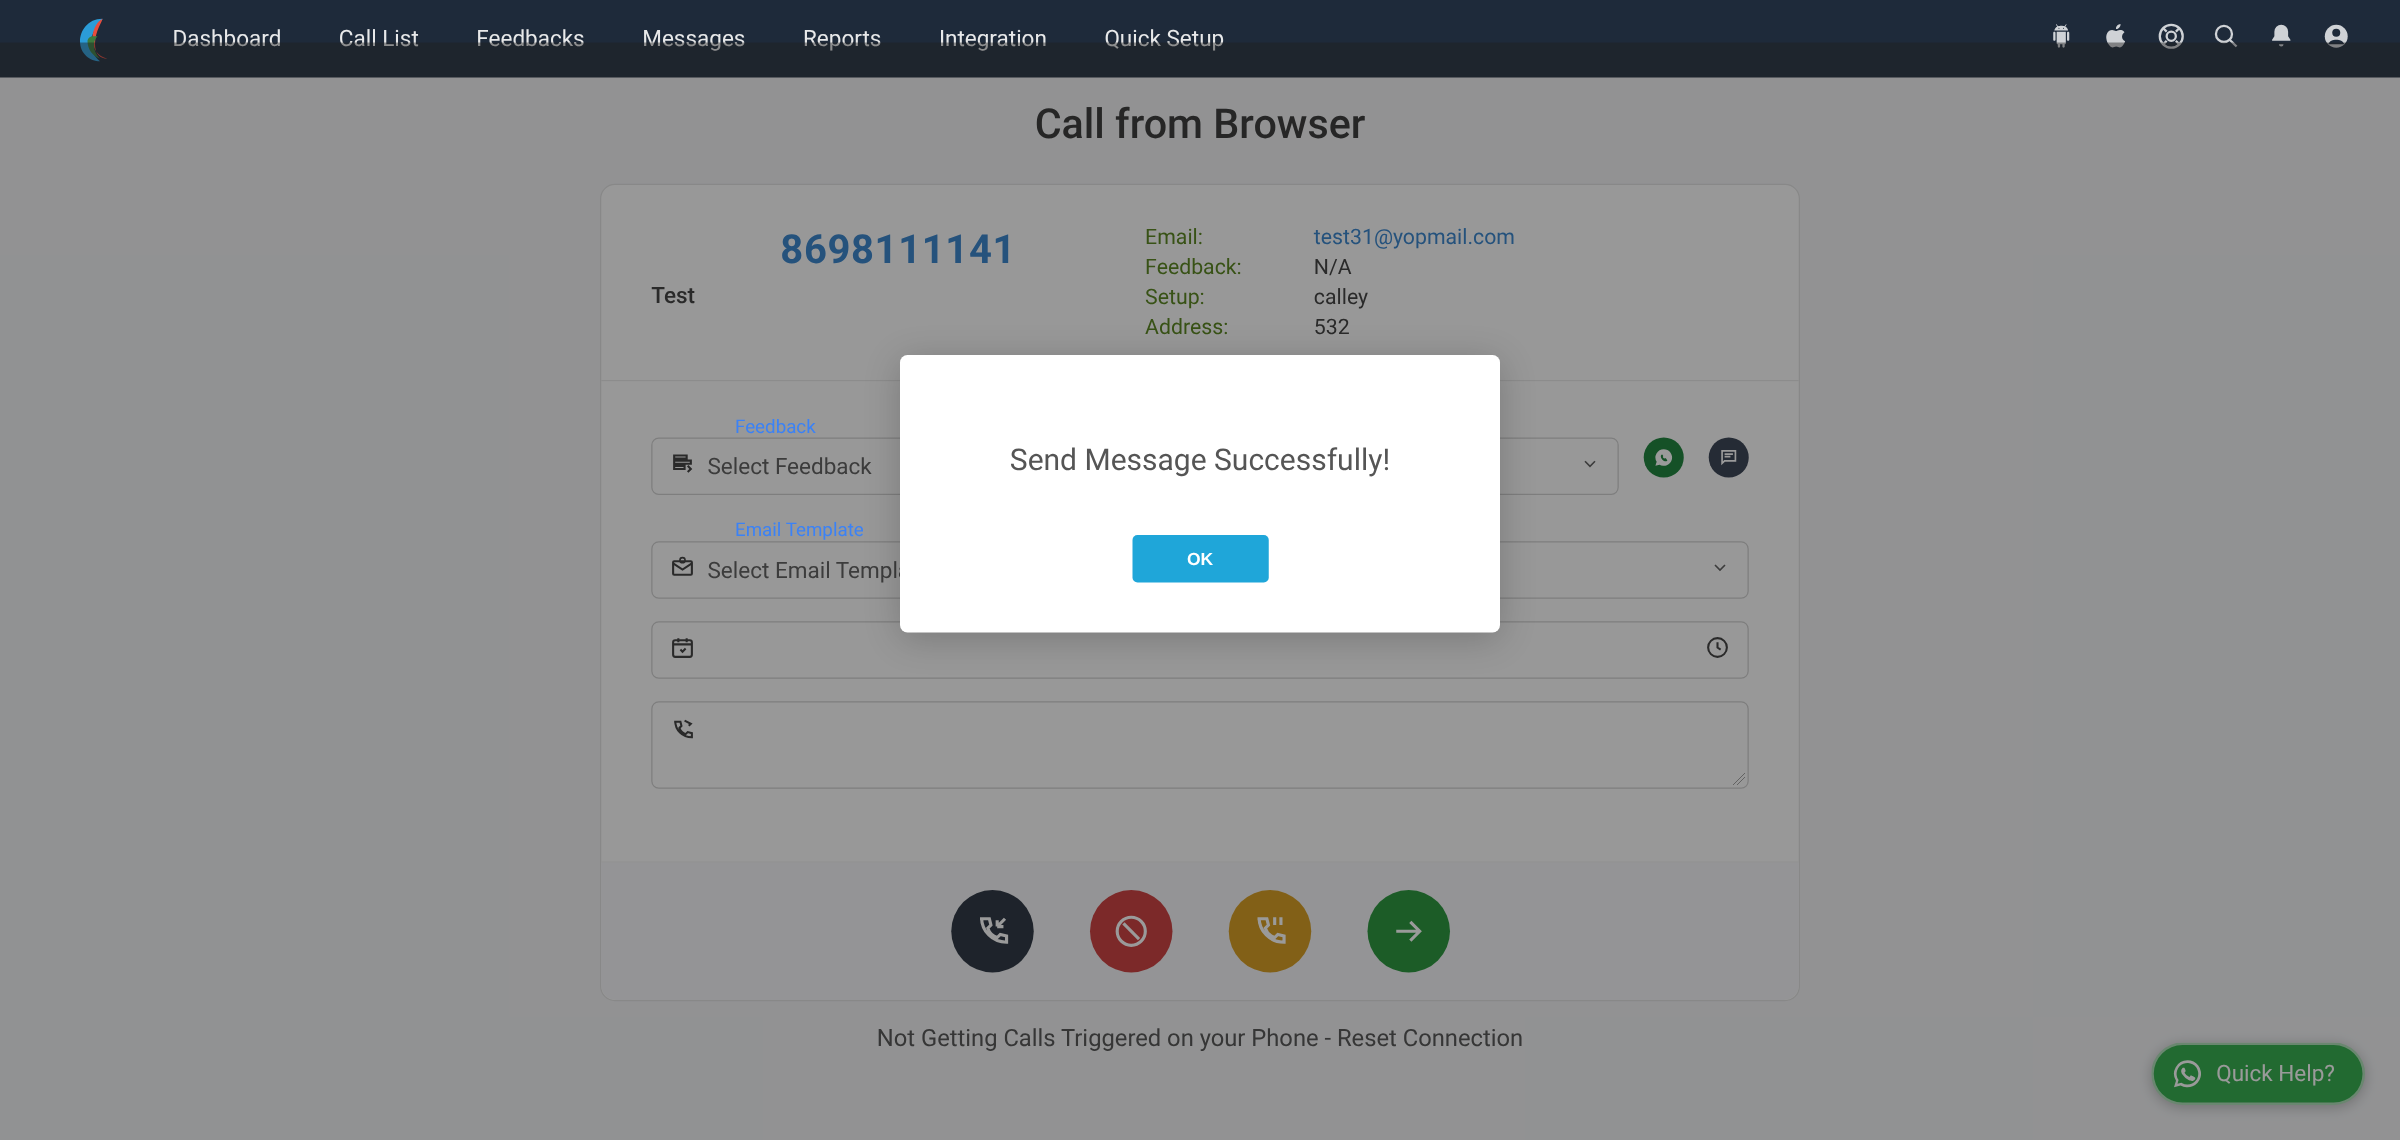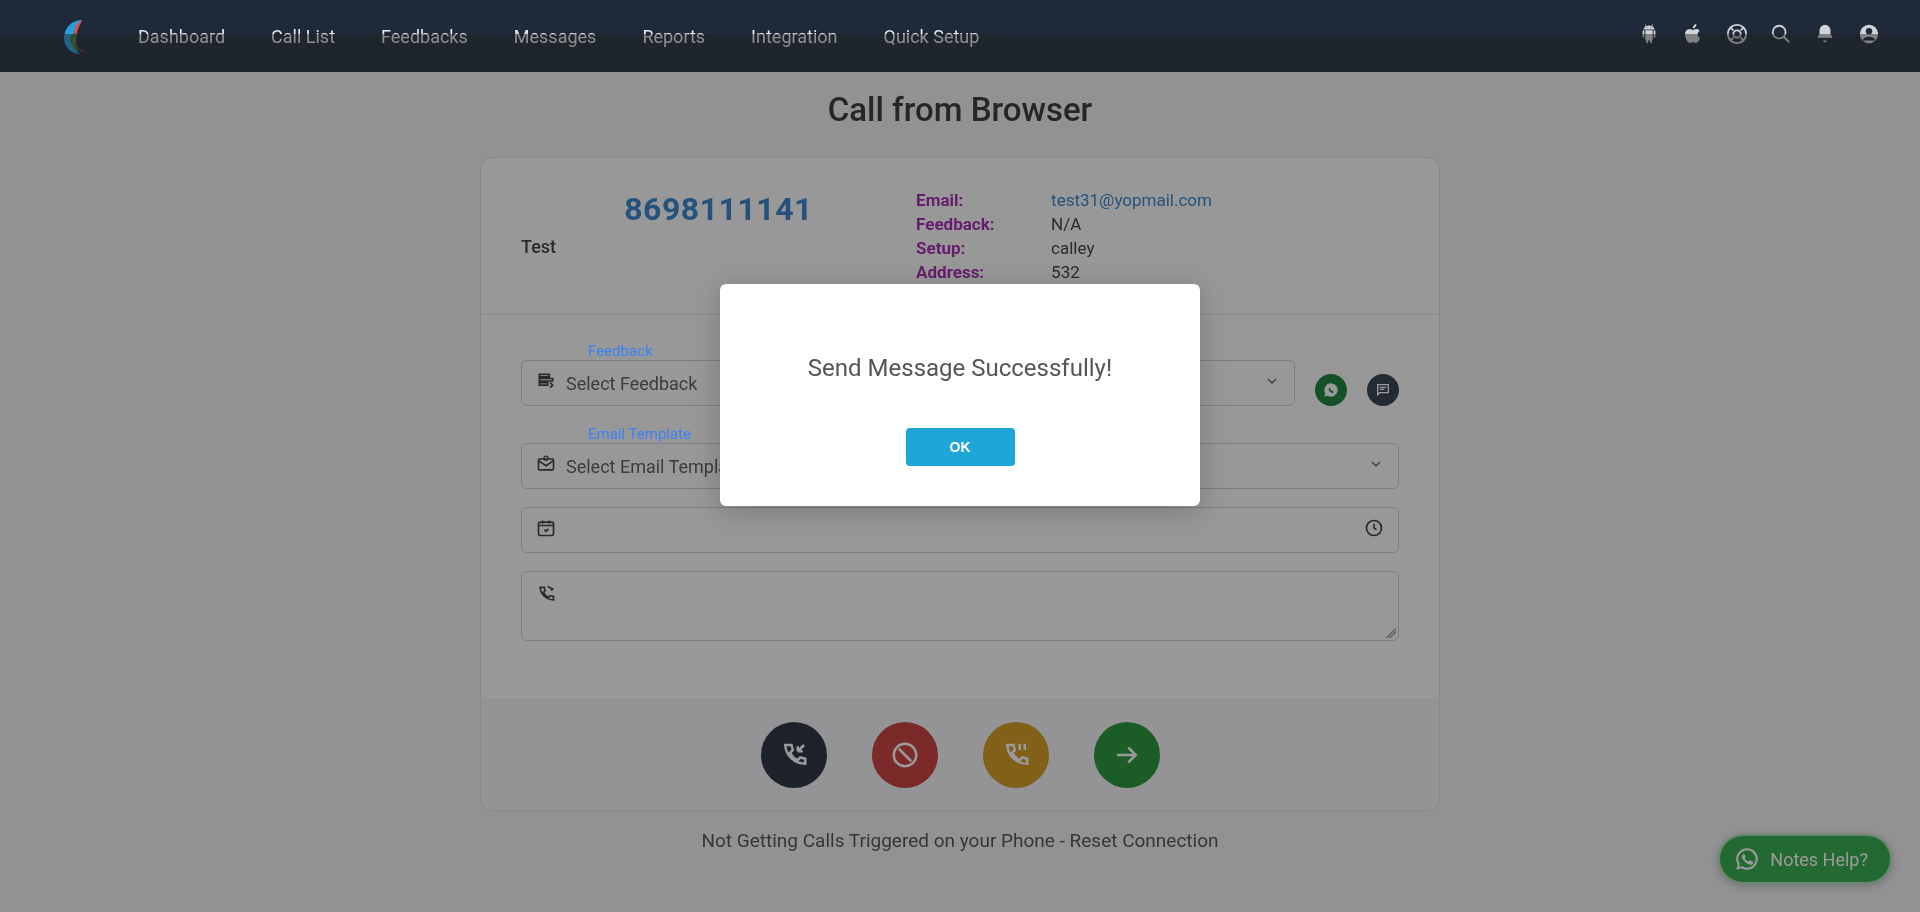--- a/index.html
+++ b/index.html
@@ -1,47 +1,47 @@
 <!DOCTYPE html>
 <html><head>
 <meta charset="utf-8">
 <style>
 * { margin: 0; padding: 0; box-sizing: border-box; }
 body { font-family: -apple-system, BlinkMacSystemFont, "Segoe UI", Roboto, sans-serif; background: #f0f1f3; color: #333; width: 1920px; height: 912px; overflow: hidden; position: relative; }
 
 
-.navbar { background: #1e2a3a; height: 72px; display: flex; align-items: center; padding: 0 40px 0 60px; }
+.navbar { background: #1e2a3a; height: 62px; display: flex; align-items: center; padding: 0 40px 0 60px; }
 .navbar .logo { width: 30px; height: 40px; margin-right: 30px; }
 .navbar .logo svg { width: 30px; height: 40px; }
 .navbar .nav-links { display: flex; gap: 10px; }
 .navbar .nav-links a { color: #e8e9ea; text-decoration: none; font-size: 18px; padding: 8px 18px; }
 .navbar .nav-icons { margin-left: auto; display: flex; gap: 22px; align-items: center; }
 .navbar .nav-icons .icon { color: #cfd2d6; cursor: pointer; }
 .navbar .nav-icons svg { width: 22px; height: 22px; fill: #cfd2d6; }
 
 
 .page-title { text-align: center; font-size: 33px; font-weight: 500; color: #2d2d2d; margin-top: 18px; }
 
 .card { width: 960px; margin: 28px auto 0; background: #fcfcfc; border: 1px solid #dedede; border-radius: 12px; }
 
 .card-header { display: flex; padding: 32px 40px 28px; }
 .card-left { flex: 0 0 45%; }
 .phone-number { font-size: 32px; font-weight: 700; color: #2b7cc9; letter-spacing: 0.5px; text-align: center; }
 .contact-name { font-size: 18px; color: #333; margin-top: 8px; font-weight: 500; }
 .card-right { flex: 1; }
 .info-row { display: flex; font-size: 17px; margin-bottom: 4px; }
-.info-label { font-weight: 700; color: #a21caf; width: 135px; }
+.info-label { font-weight: 400; color: #4d7c0f; width: 135px; }
 .info-value { color: #333; }
 .info-value.email { color: #2b7cc9; }
 
 .card-body { border-top: 1px solid #e6e6e6; padding: 26px 40px 40px; }
 
 .field-group { margin-bottom: 18px; }
 .field-label { font-size: 15px; color: #3b82f6; margin-left: 67px; margin-bottom: -10px; position: relative; z-index: 2; background: transparent; display: inline-block; }
-.field-row { display: flex; align-items: flex-end; gap: 20px; }
+.field-row { display: flex; align-items: flex-start; gap: 20px; }
 .select-box, .input-box { display: flex; align-items: center; border: 1px solid #ccc; border-radius: 6px; padding: 10px 14px; background: #fcfcfc; flex: 1; min-height: 44px; }
 .select-box .field-icon, .input-box .field-icon { margin-right: 10px; color: #333; }
 .select-box .field-icon svg, .input-box .field-icon svg { width: 20px; height: 20px; fill: #333; }
 .select-box .chevron { margin-left: auto; }
 .input-box input { border: none; background: transparent; font-size: 18px; color: #555; flex: 1; outline: none; }
 .input-box .clock-icon { margin-left: auto; }
 .textarea-box { display: flex; align-items: flex-start; border: 1px solid #ccc; border-radius: 6px; padding: 12px 14px; background: #fcfcfc; min-height: 70px; resize: both; position: relative; }
 .textarea-box .field-icon { margin-right: 10px; color: #333; }
 .textarea-box .field-icon svg { width: 20px; height: 20px; fill: #333; }
 .textarea-box textarea { border: none; background: transparent; font-size: 18px; color: #555; flex: 1; outline: none; resize: none; }
@@ -242,21 +242,21 @@
       </div>
   </div>
 </div>
 
 <div class="reset-text">Not Getting Calls Triggered on your Phone - Reset Connection</div>
 
 <div class="need-help">
   <svg viewBox="0 0 24 24">
       <path d="M12 2a10 10 0 00-8.5 15.2L2 22l4.9-1.4A10 10 0 1012 2zm0 18a8 8 0 01-4.2-1.2l-.3-.2-2.9.8.8-2.8-.2-.3A8 8 0 1112 20zm4.4-6c-.2-.1-1.4-.7-1.6-.8s-.4-.1-.5.1-.6.8-.7.9-.3.2-.5.1a6.5 6.5 0 01-3.2-2.8c-.2-.4.2-.4.7-1.3.1-.2 0-.3 0-.5s-.5-1.3-.7-1.7c-.2-.4-.4-.4-.5-.4h-.5c-.2 0-.5.1-.7.3a2.9 2.9 0 00-.9 2.2 5 5 0 001.1 2.7 11.5 11.5 0 004.4 3.9c1.6.7 2.3.7 3.1.6a2.6 2.6 0 001.7-1.2 2.1 2.1 0 00.1-1.2c0-.1-.2-.2-.4-.3z"></path>
     </svg>
-  <span>Notes Help?</span>
+  <span>Quick Help?</span>
 </div>
 
 <div class="overlay">
   <div class="modal">
     <div class="modal-message">Send Message Successfully!</div>
     <button class="modal-ok">OK</button>
   </div>
 </div>
 
 </body></html>

